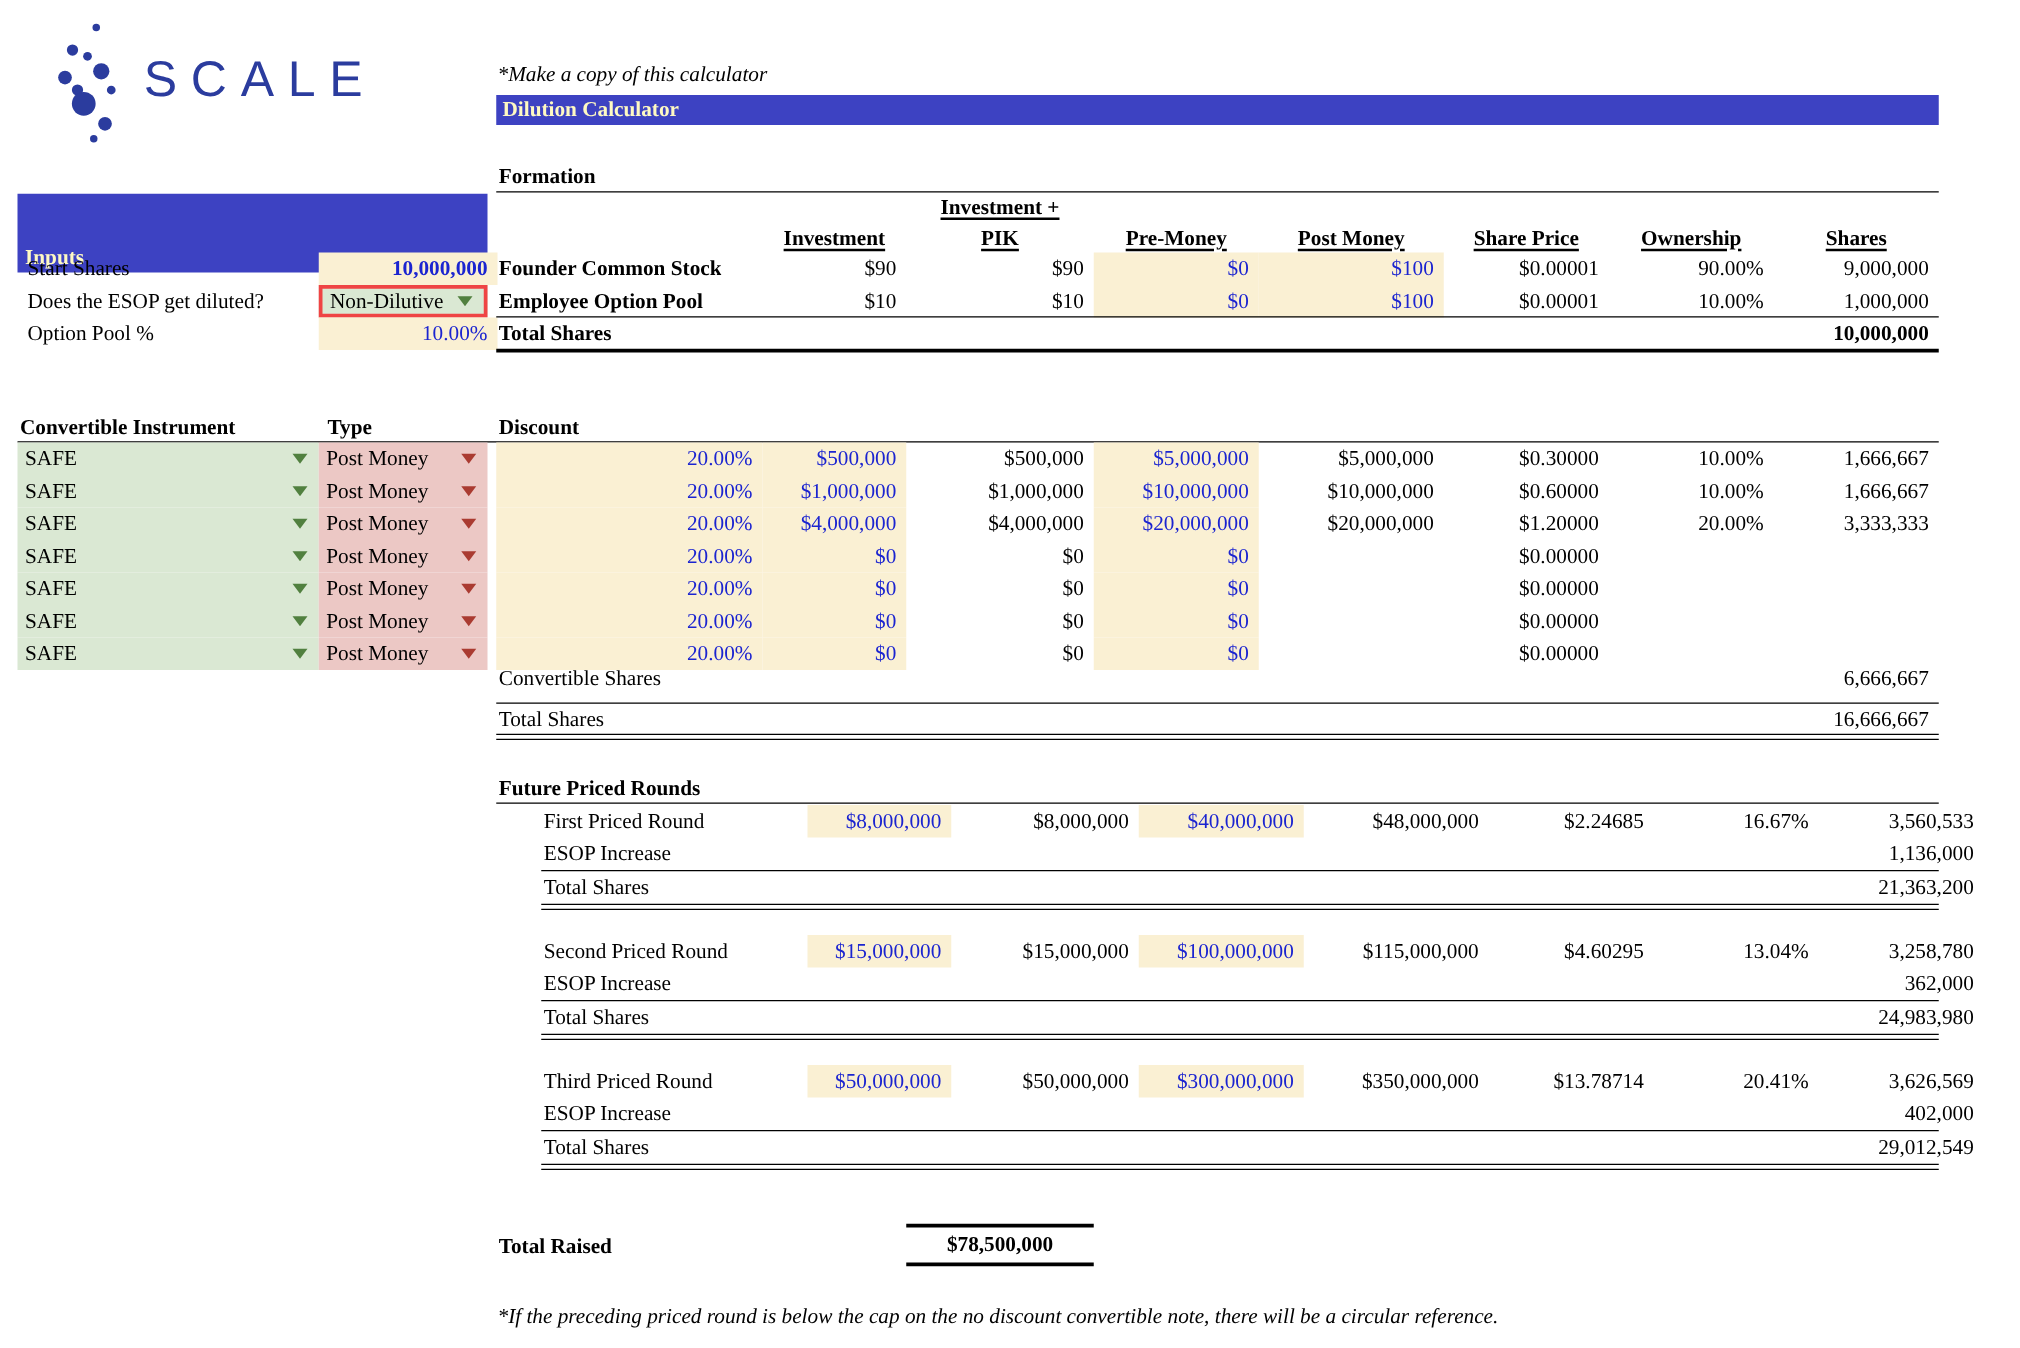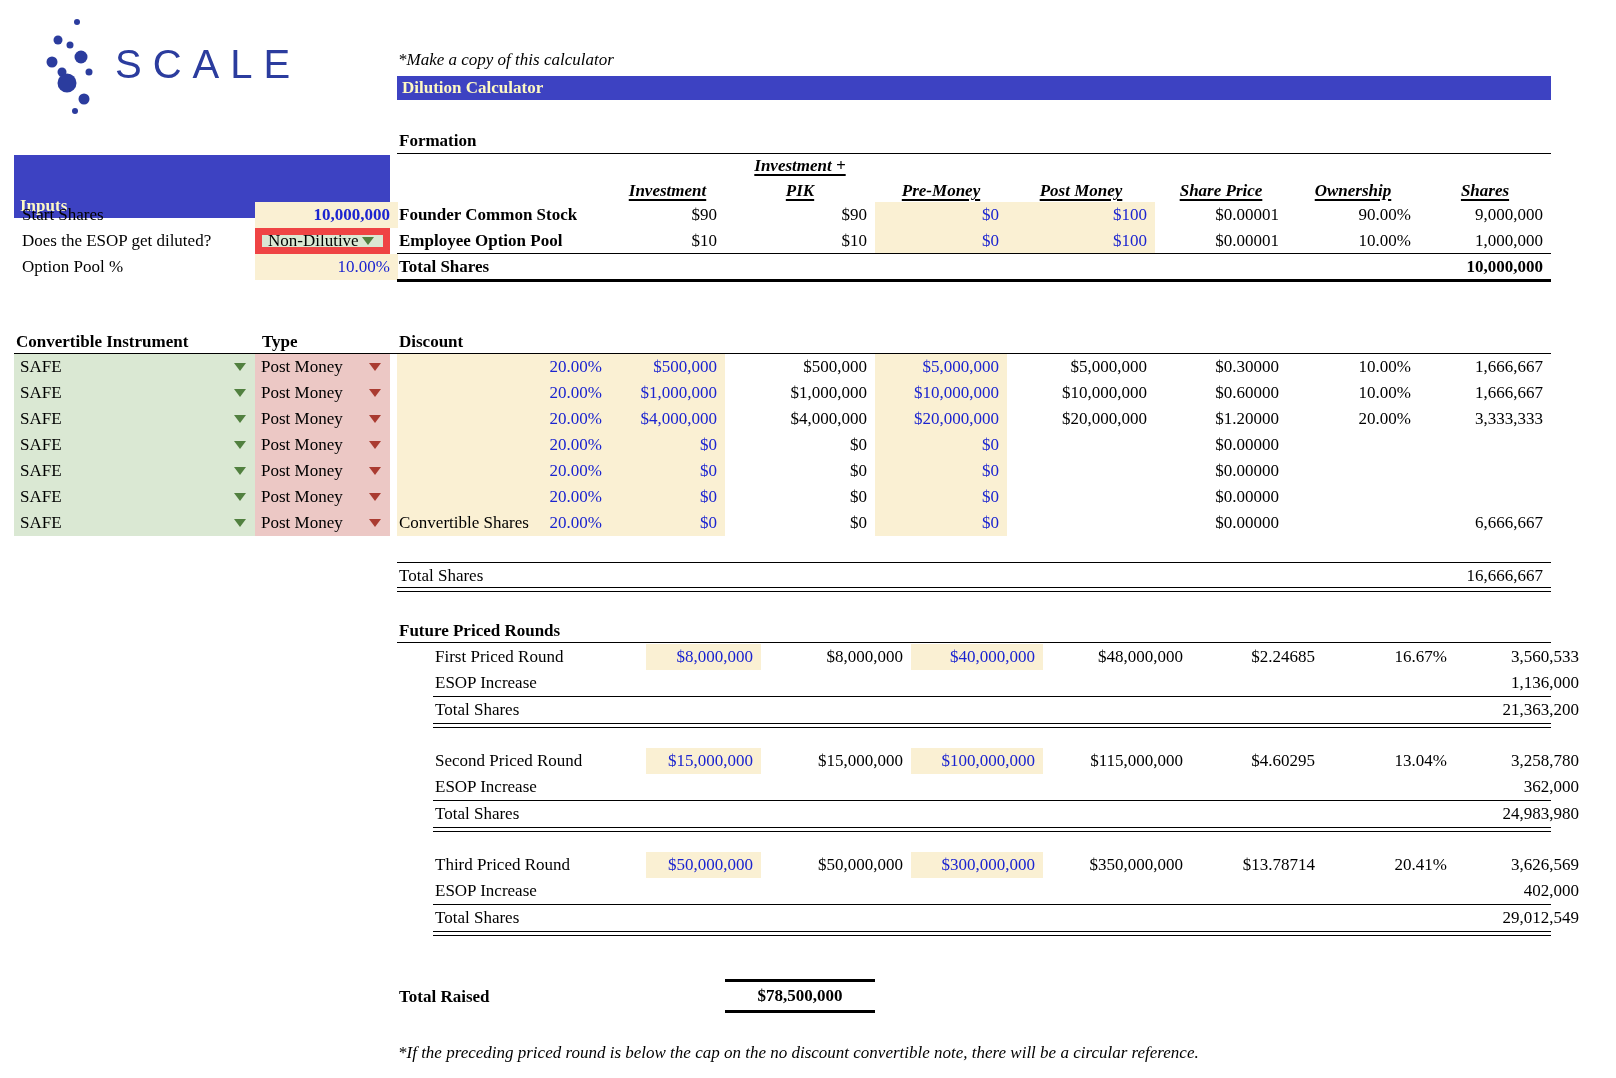--- a/index.html
+++ b/index.html
@@ -1,42 +1,42 @@
 <!DOCTYPE html>
 <html><head>
 <meta charset="utf-8">
 <style>
   html,body{margin:0;padding:0;background:#fff;}
   .sheet{position:relative;width:1616px;height:1078px;background:#fff;overflow:hidden;
          font-family:"Liberation Serif",serif;font-size:17px;color:#000;border-radius:31px;}
   .abs{position:absolute;}
   .b{font-weight:bold;}
   .i{font-style:italic;}
-  .hul{text-decoration:underline;text-underline-offset:3px;text-decoration-thickness:1.5px;font-style:italic;}
+  .hul{text-decoration:underline;text-underline-offset:3px;text-decoration-thickness:1.5px;}
   .row{position:absolute;height:26px;display:grid;align-items:center;}
   .main-cols{grid-template-columns:213px 115px 150px 132px 148px 132px 132px 132px;}
   .main-row{left:397px;width:1154px;}
   .safe-row{left:14px;width:1537px;grid-template-columns:241px 135px 7px 213px 115px 150px 132px 148px 132px 132px 132px;}
   .cell{height:26px;display:flex;align-items:center;overflow:hidden;}
   .num{justify-content:flex-end;padding-right:8px;}
   .ctr{justify-content:center;}
   .lbl{padding-left:2px;}
   .clip{white-space:nowrap;overflow:hidden;}
   .cream{background:#FAF0D3;}
   .blue{color:#1B24D0;}
   .bluebar{background:#3D42C2;color:#fef9c3;}
   .hline{position:absolute;border-top:1px solid #000;height:0;}
   .thickline{position:absolute;background:#000;}
   .tri{width:0;height:0;border-left:6px solid transparent;border-right:6px solid transparent;flex:none;}
   .tri-green{border-top:8px solid #51803F;}
   .tri-red{border-top:8px solid #AA3B31;}
   .dd{display:flex;align-items:center;justify-content:space-between;padding:0 9px 0 6px;}
   .dd-green{background:#DAE8D3;}
   .dd-red{background:#ECC8C5;}
-  .esop-dd{box-sizing:border-box;border:7px solid #ef4444;}
+  .esop-dd{box-sizing:border-box;border:3px solid #ef4444;}
   .round-row{position:relative;height:26px;display:grid;align-items:center;margin-left:36px;}
   .underl{border-bottom:1px solid #000;}
   .dbl{border-bottom:1px solid #000;position:relative;}
   .dbl::after{content:"";position:absolute;left:0;right:0;bottom:-5px;border-top:1px solid #000;}
   .logo-text{font-family:"Liberation Sans",sans-serif;font-size:40px;letter-spacing:11px;color:#2B3C9E;}
   .titlebar-text{padding-left:5px;font-weight:bold;}
 </style>
 </head>
 <body>
 
@@ -284,21 +284,21 @@
     <div class="cell num cream blue">$0</div>
     <div class="cell num">$0</div>
     <div class="cell num cream blue">$0</div>
     <div class="cell num"></div>
     <div class="cell num">$0.00000</div>
     <div class="cell num"></div>
     <div class="cell num"></div>
   </div>
     </div>
 
-  <div class="row main-row main-cols" style="top:510px;height:25px;text-align:right;">
+  <div class="row main-row main-cols" style="top:530px;height:25px;text-align:right;">
     <div class="cell lbl" style="overflow:visible;white-space:nowrap;">Convertible Shares</div>
     <div></div>
       <div></div>
       <div></div>
       <div></div>
       <div></div>
       <div></div>
     <div class="cell num">6,666,667</div>
   </div>
   <div class="hline" style="left:397px;top:562px;width:1154px;"></div>

